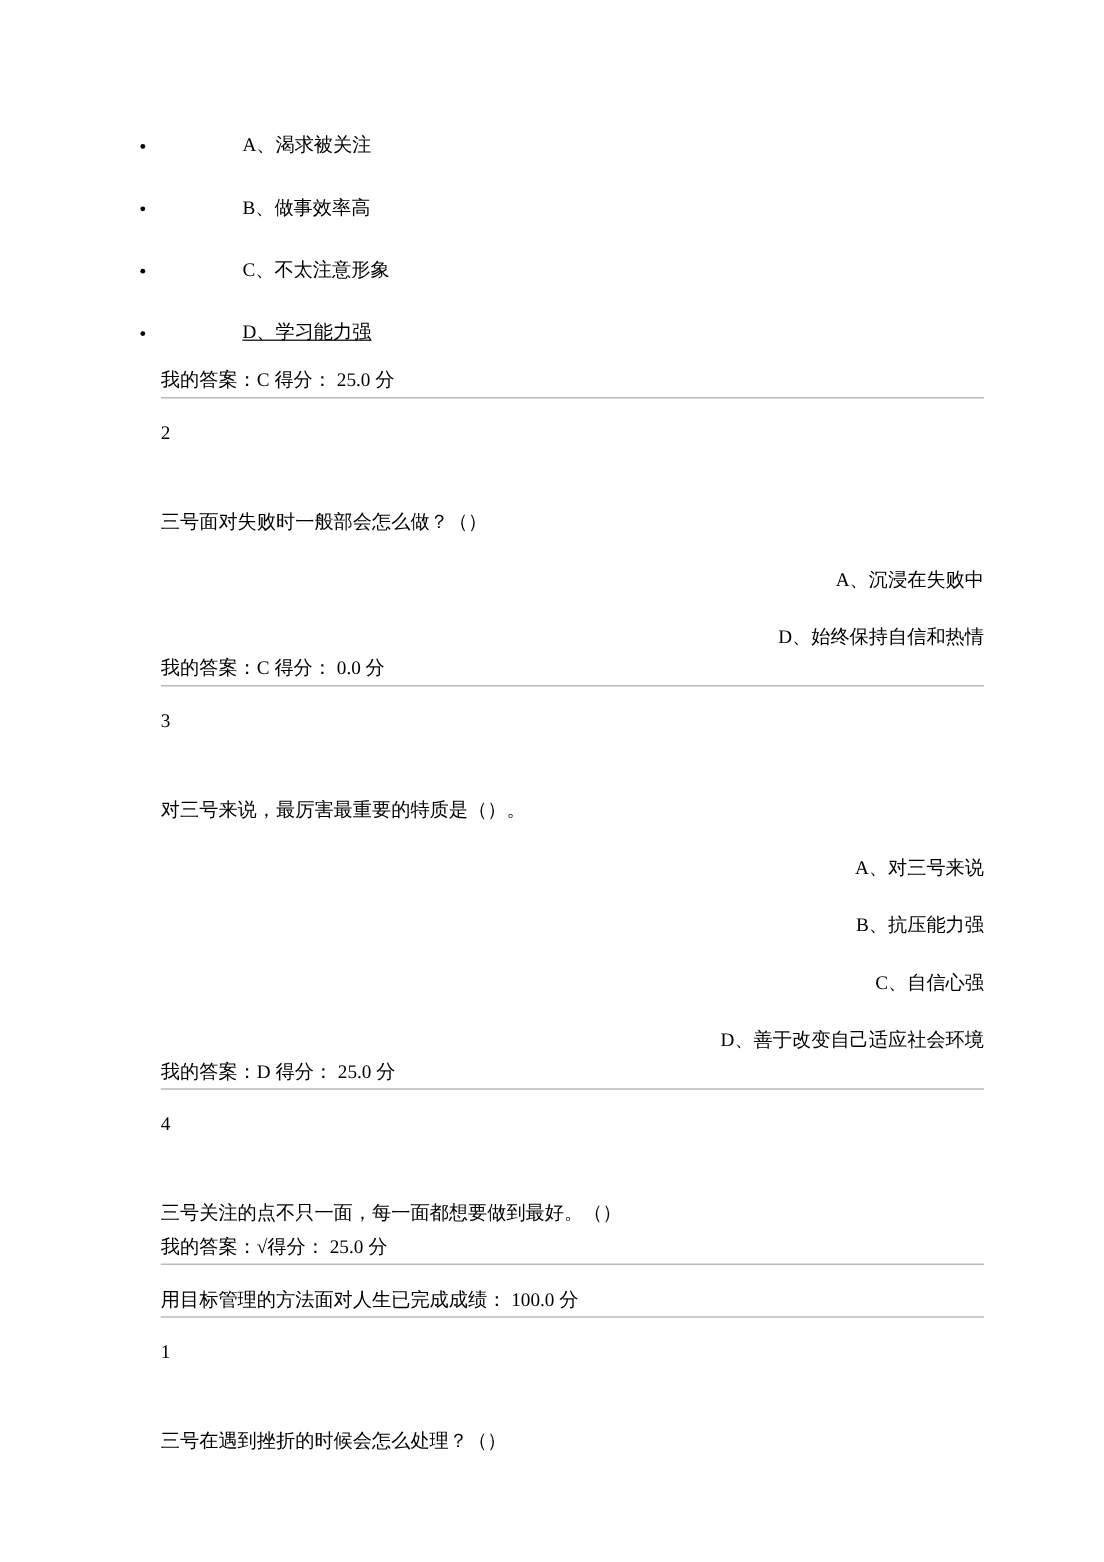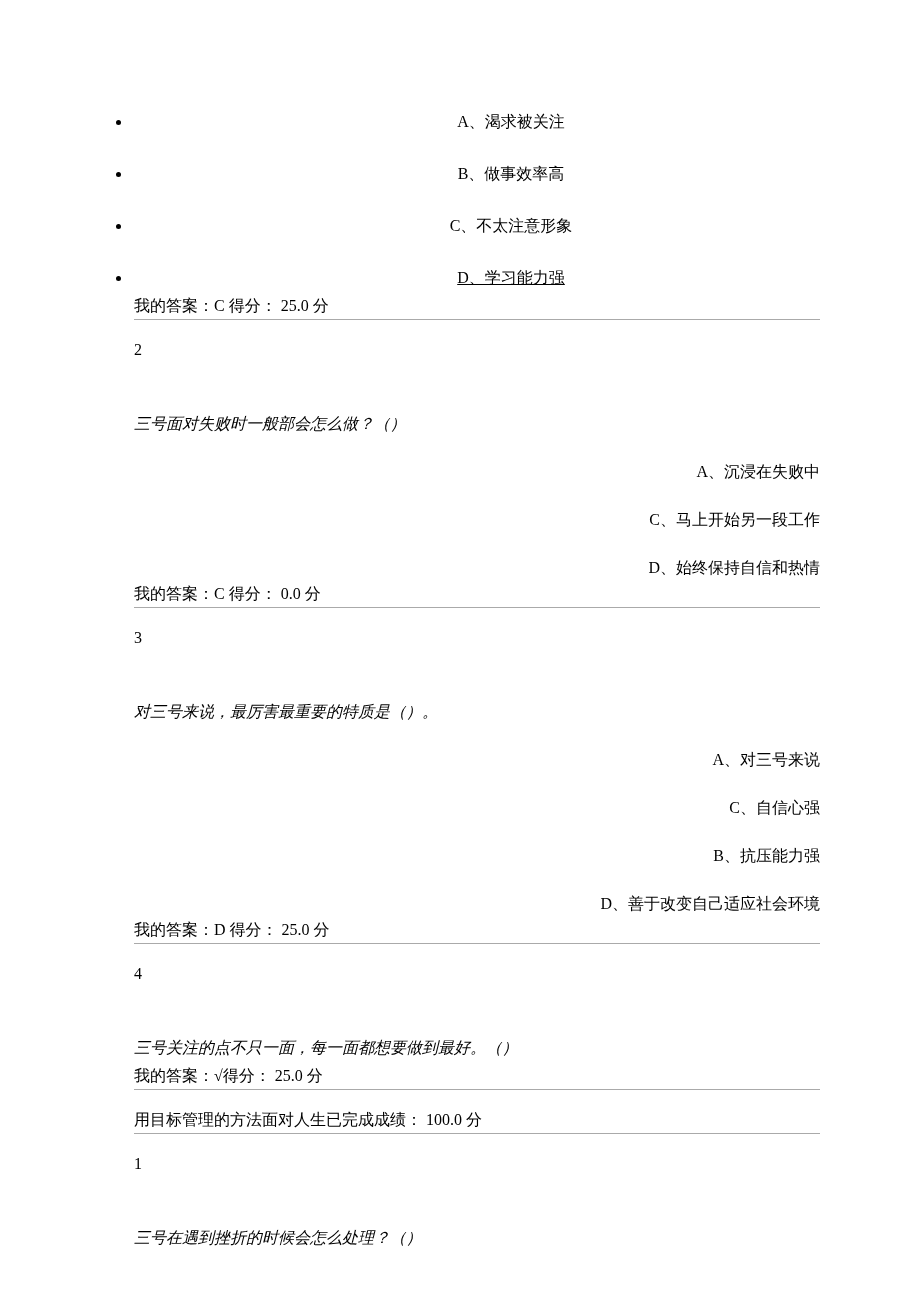--- a/index.html
+++ b/index.html
@@ -8,22 +8,21 @@
     font-size: 16px;
     line-height: 1.5;
     color: #000;
     background: #fff;
     width: 920px;
     padding: 110px 100px 60px 100px;
   }
   .bullet-list {
     list-style: disc;
     padding-left: 32px;
-    margin-bottom: 4px;
-    text-align: center;
+    margin-bottom: 16px;
   }
   .bullet-list li {
     margin-bottom: 28px;
   }
   .bullet-list li:last-child {
     margin-bottom: 2px;
     text-decoration: underline;
   }
   .bullet-indent {
     padding-left: 70px;
@@ -39,21 +38,20 @@
     margin: 1px 0 0 34px;
   }
   .qnum {
     padding-left: 34px;
     margin-top: 18px;
     margin-bottom: 50px;
   }
   .qtext {
     padding-left: 34px;
     margin-bottom: 24px;
-    font-style: italic;
   }
   .plain-options {
     padding-left: 0;
     margin-bottom: 0;
   }
   .plain-options .opt {
     margin-bottom: 24px;
     text-align: right;
   }
   .plain-options .opt.last {
@@ -79,32 +77,31 @@
   <li><span class="bullet-indent">C、不太注意形象</span></li>
   <li><span class="bullet-indent">D、学习能力强</span></li>
 </ul>
 <div class="answer-line">我的答案：C 得分：   25.0 分</div>
 <hr class="hr">
 
 <div class="qnum">2</div>
 <div class="qtext">三号面对失败时一般部会怎么做？（）</div>
 <div class="plain-options">
   <div class="opt">A、沉浸在失败中</div>
-  <div class="opt">C、马上开始另一段工作</div>
   <div class="opt last">D、始终保持自信和热情</div>
 </div>
 <div class="answer-line">我的答案：C 得分：    0.0 分</div>
 <hr class="hr">
 
 <div class="qnum">3</div>
 <div class="qtext">对三号来说，最厉害最重要的特质是（）。</div>
 <div class="plain-options">
   <div class="opt">A、对三号来说</div>
+  <div class="opt">B、抗压能力强</div>
   <div class="opt">C、自信心强</div>
-  <div class="opt">B、抗压能力强</div>
   <div class="opt last">D、善于改变自己适应社会环境</div>
 </div>
 <div class="answer-line">我的答案：D 得分：   25.0 分</div>
 <hr class="hr">
 
 <div class="qnum">4</div>
 <div class="tf-block">
   <div class="qtext">三号关注的点不只一面，每一面都想要做到最好。（）</div>
 </div>
 <div class="answer-line">我的答案：√得分：   25.0 分</div>

